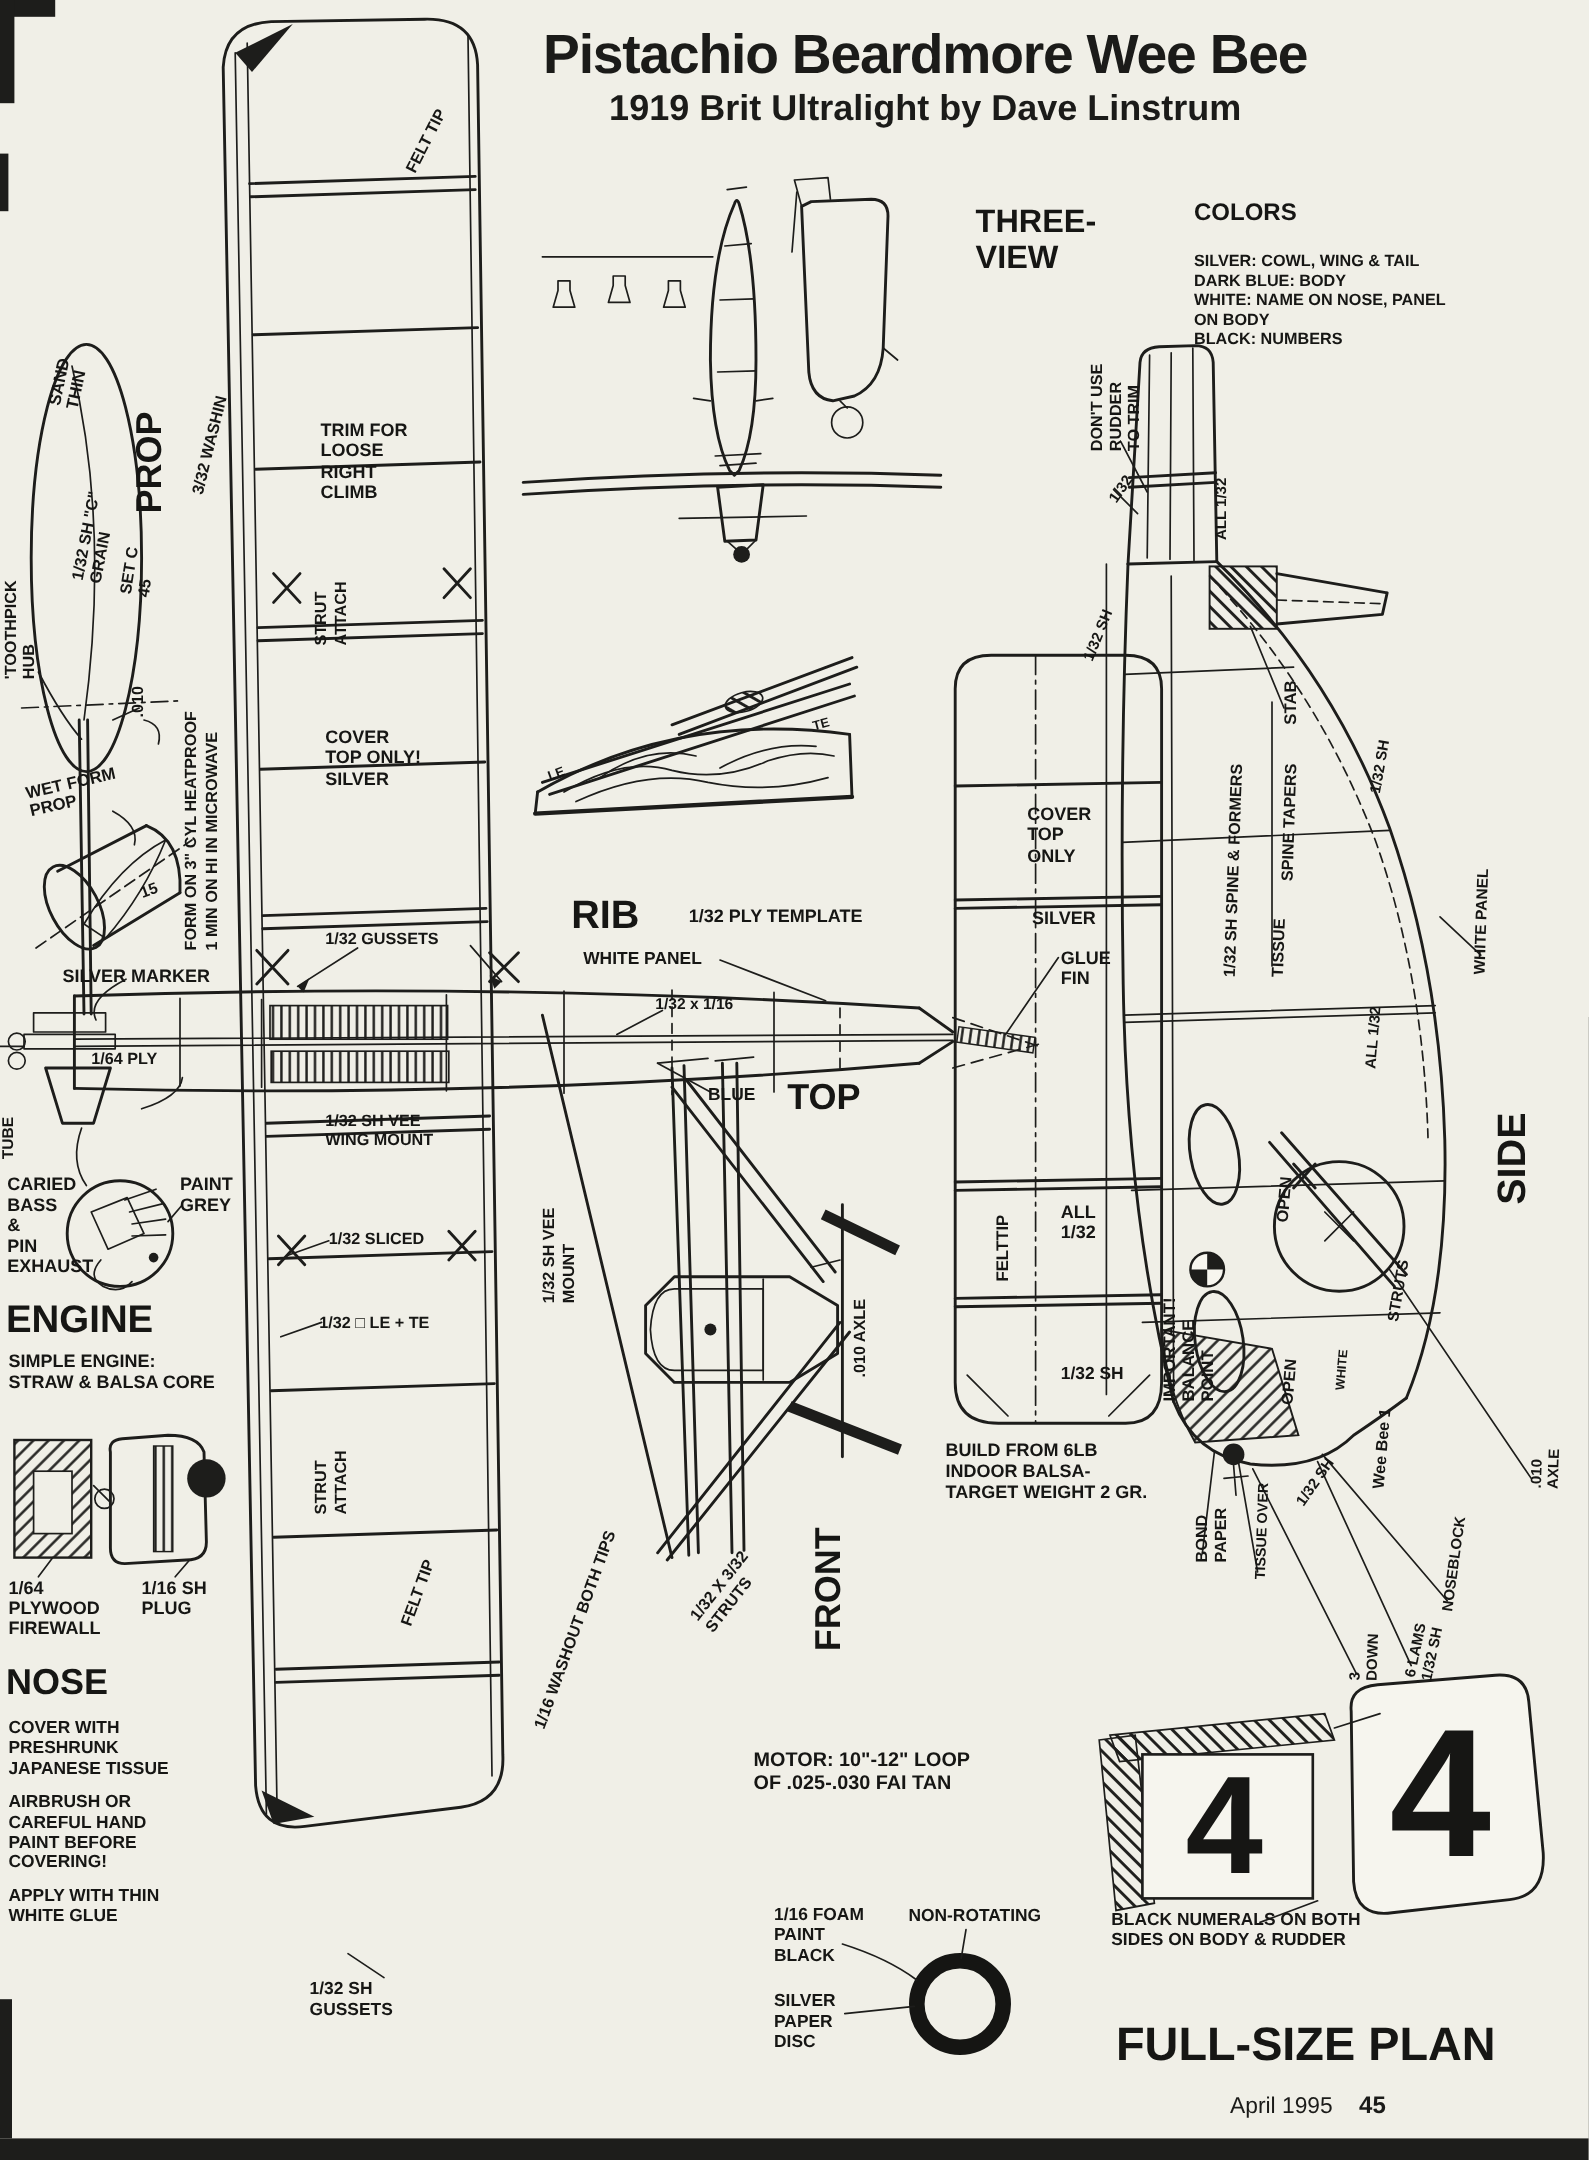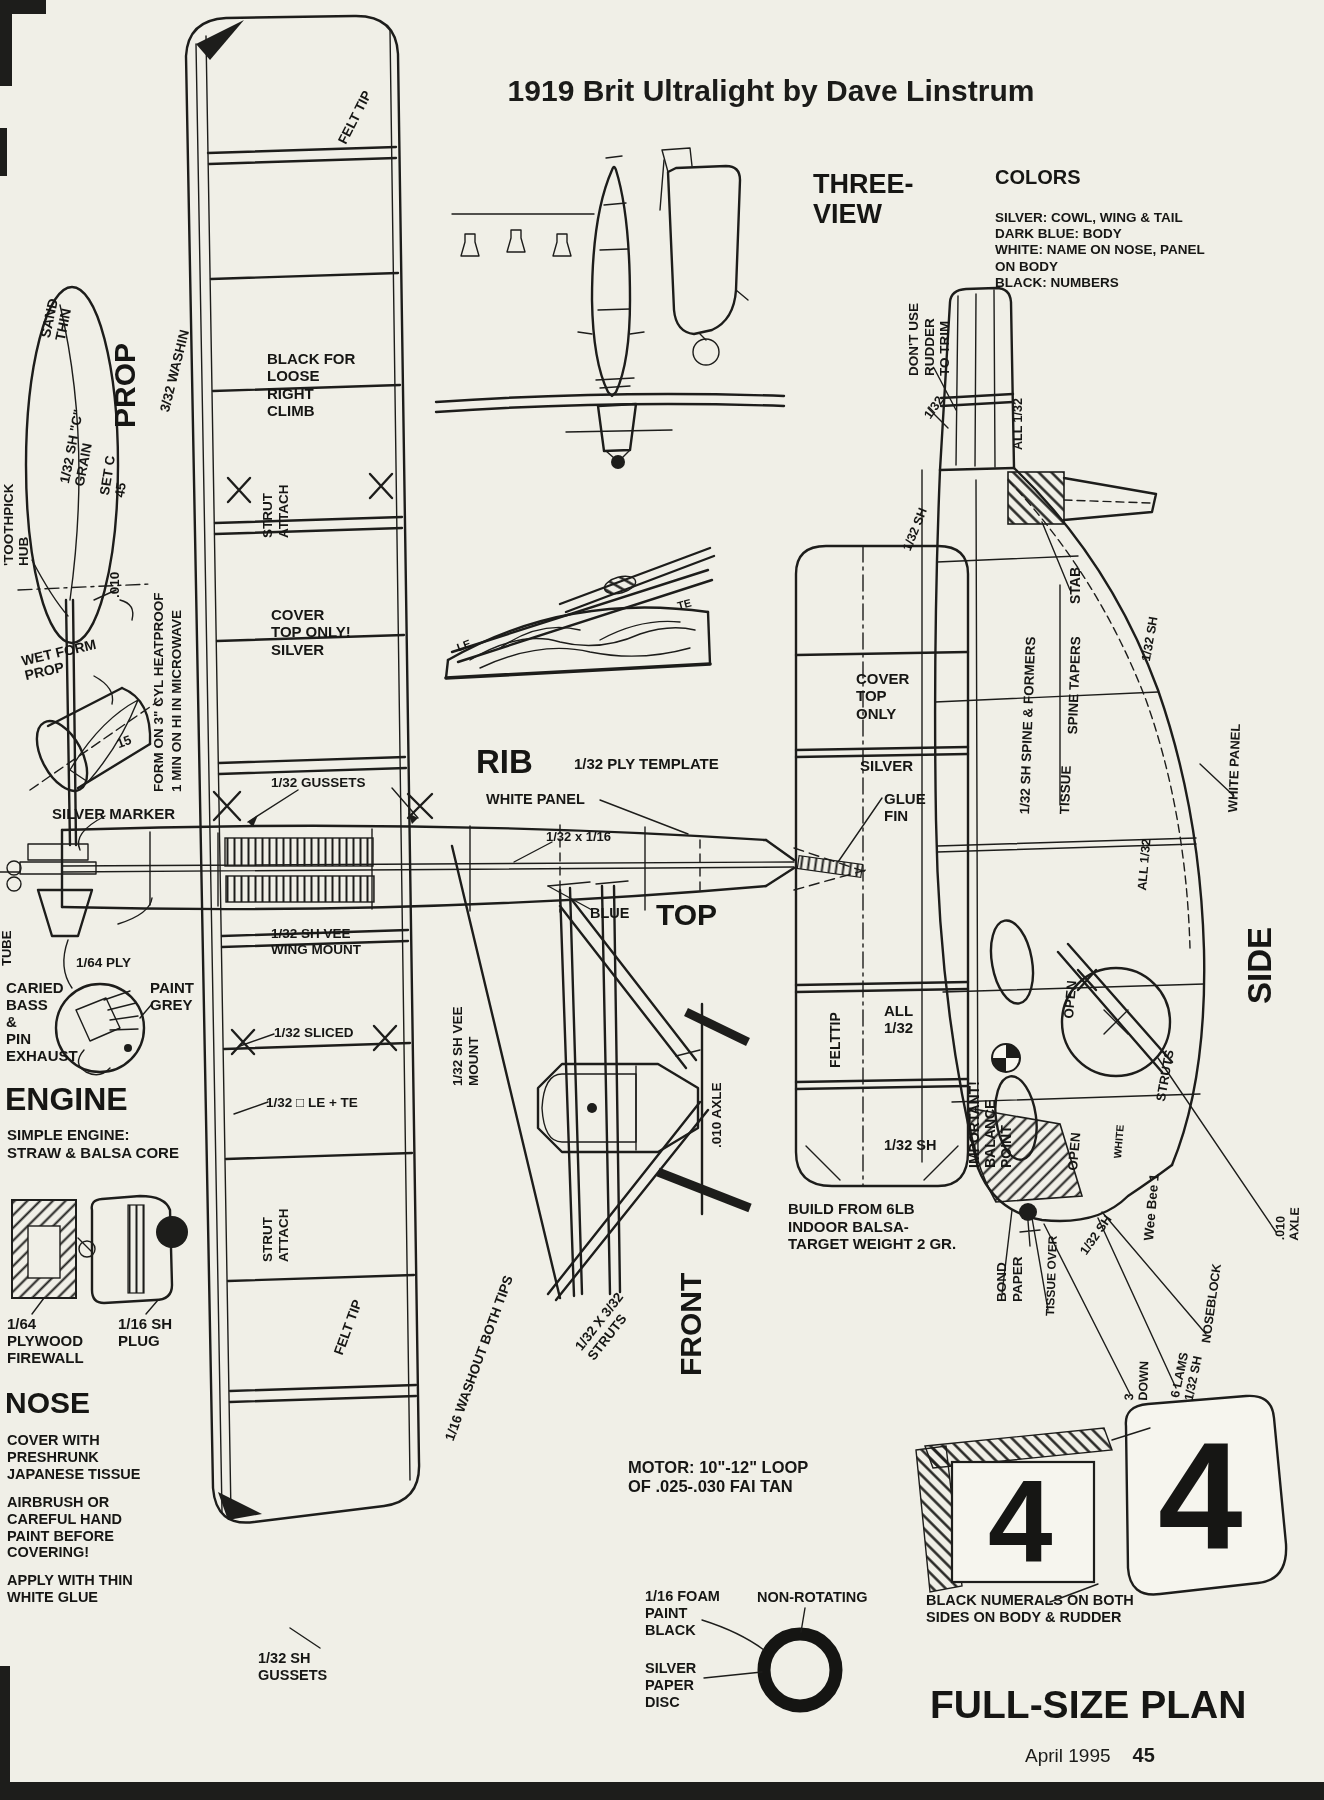--- a/index.html
+++ b/index.html
@@ -258,20 +258,21 @@
 
     <g>
       <rect class="fil" x="0" y="0" width="46" height="14"></rect>
       <rect class="fil" x="0" y="0" width="12" height="86"></rect>
       <rect class="fil" x="0" y="128" width="7" height="48"></rect>
       <rect class="fil" x="0" y="1666" width="10" height="116"></rect>
       <rect class="fil" x="0" y="1782" width="1324" height="18"></rect>
     </g>
   </svg>
 
+  <div class="title">Pistachio Beardmore Wee Bee</div>
   <div class="subtitle">1919 Brit Ultralight by Dave Linstrum</div>
   <div>
       <div class="lbl" style="left: 813px; top: 170px; font-size: 27px;">THREE-
 VIEW</div>
       <div class="lbl" style="left: 995px; top: 166px; font-size: 20px;">COLORS</div>
       <div class="lbl" style="left: 995px; top: 210px; font-size: 13.5px; line-height: 1.2;">SILVER: COWL, WING &amp; TAIL
 DARK BLUE: BODY
 WHITE: NAME ON NOSE, PANEL
 ON BODY
 BLACK: NUMBERS</div>
@@ -286,41 +287,41 @@
 HUB</div>
       <div class="lbl" style="left: 108px; top: 598px; font-size: 13.5px; transform: rotate(-90deg);">.010</div>
       <div class="lbl" style="left: 20px; top: 654px; font-size: 14px; transform: rotate(-13deg);">WET FORM
 PROP</div>
       <div class="lbl" style="left: 115px; top: 738px; font-size: 13px; transform: rotate(-20deg);">15</div>
       <div class="lbl" style="left: 150px; top: 792px; font-size: 13.5px; line-height: 1.3; transform: rotate(-90deg);">FORM ON 3" CYL HEATPROOF
 1 MIN ON HI IN MICROWAVE</div>
       <div class="lbl" style="left: 52px; top: 806px; font-size: 15px;">SILVER MARKER</div>
       <div class="lbl" style="left: 158px; top: 410px; font-size: 13.5px; transform: rotate(-76deg);">3/32 WASHIN</div>
       <div class="lbl" style="left: 336px; top: 140px; font-size: 13.5px; transform: rotate(-63deg);">FELT TIP</div>
-      <div class="lbl" style="left: 267px; top: 350px; font-size: 15px; line-height: 1.16;">BLACK FOR
+      <div class="lbl" style="left: 267px; top: 350px; font-size: 15px; line-height: 1.16;">TRIM FOR
 LOOSE
 RIGHT
 CLIMB</div>
       <div class="lbl" style="left: 260px; top: 538px; font-size: 13.5px; line-height: 1.15; transform: rotate(-90deg);">STRUT
 ATTACH</div>
       <div class="lbl" style="left: 271px; top: 606px; font-size: 15px; line-height: 1.16;">COVER
 TOP ONLY!
 SILVER</div>
       <div class="lbl" style="left: 271px; top: 776px; font-size: 13.5px;">1/32 GUSSETS</div>
       <div class="lbl" style="left: 476px; top: 744px; font-size: 33px;">RIB</div>
       <div class="lbl" style="left: 574px; top: 756px; font-size: 15px;">1/32 PLY TEMPLATE</div>
       <div class="lbl" style="left: 486px; top: 792px; font-size: 14.5px;">WHITE PANEL</div>
       <div class="lbl" style="left: 546px; top: 830px; font-size: 13px;">1/32 x 1/16</div>
       <div class="lbl" style="left: 590px; top: 906px; font-size: 14.5px;">BLUE</div>
       <div class="lbl" style="left: 656px; top: 898px; font-size: 30px;">TOP</div>
       <div class="lbl" style="left: 271px; top: 926px; font-size: 13.5px; line-height: 1.16;">1/32 SH VEE
 WING MOUNT</div>
       <div class="lbl" style="left: 274px; top: 1026px; font-size: 13.5px;">1/32 SLICED</div>
       <div class="lbl" style="left: 266px; top: 1096px; font-size: 13.5px;">1/32 □ LE + TE</div>
-      <div class="lbl" style="left: 76px; top: 956px; font-size: 13.5px;">1/64 PLY</div>
+      <div class="lbl" style="left: 76px; top: 876px; font-size: 13.5px;">1/64 PLY</div>
       <div class="lbl" style="left: 6px; top: 980px; font-size: 15px; line-height: 1.13;">CARIED
 BASS
 &amp;
 PIN
 EXHAUST</div>
       <div class="lbl" style="left: 150px; top: 980px; font-size: 15px; line-height: 1.13;">PAINT
 GREY</div>
       <div class="lbl" style="left: 5px; top: 1082px; font-size: 32px;">ENGINE</div>
       <div class="lbl" style="left: 7px; top: 1126px; font-size: 15px; line-height: 1.18;">SIMPLE ENGINE:
 STRAW &amp; BALSA CORE</div>

